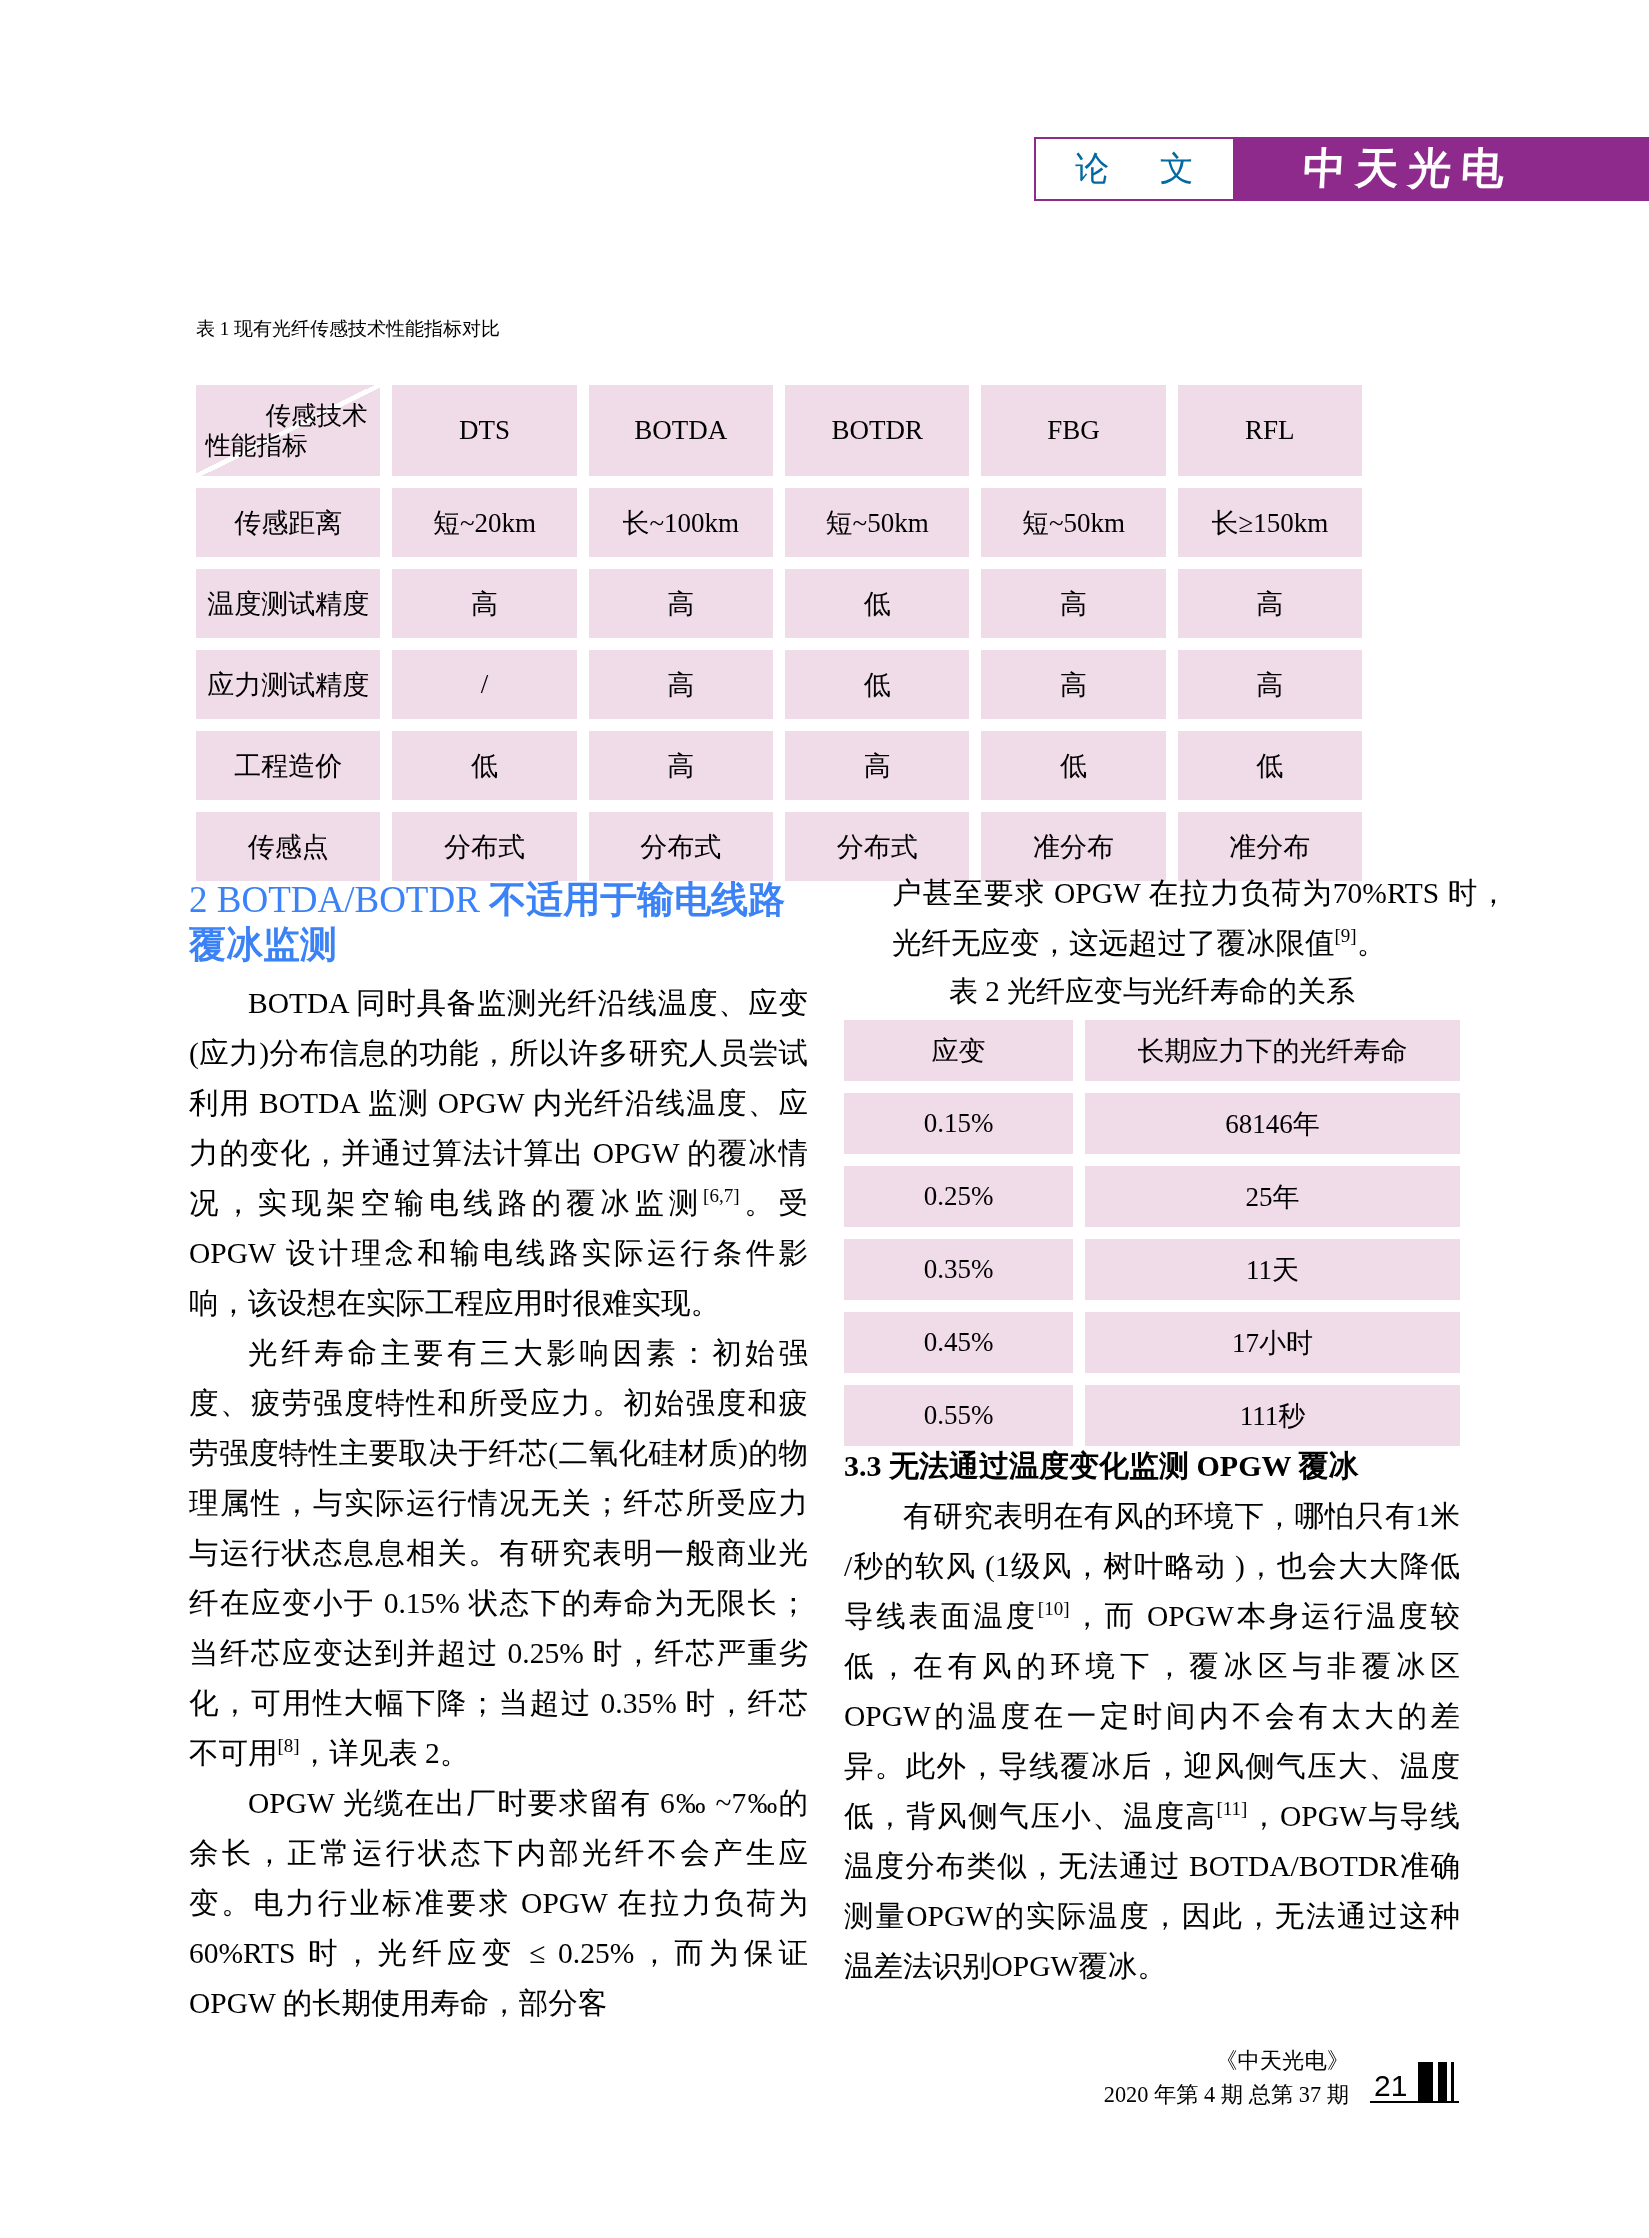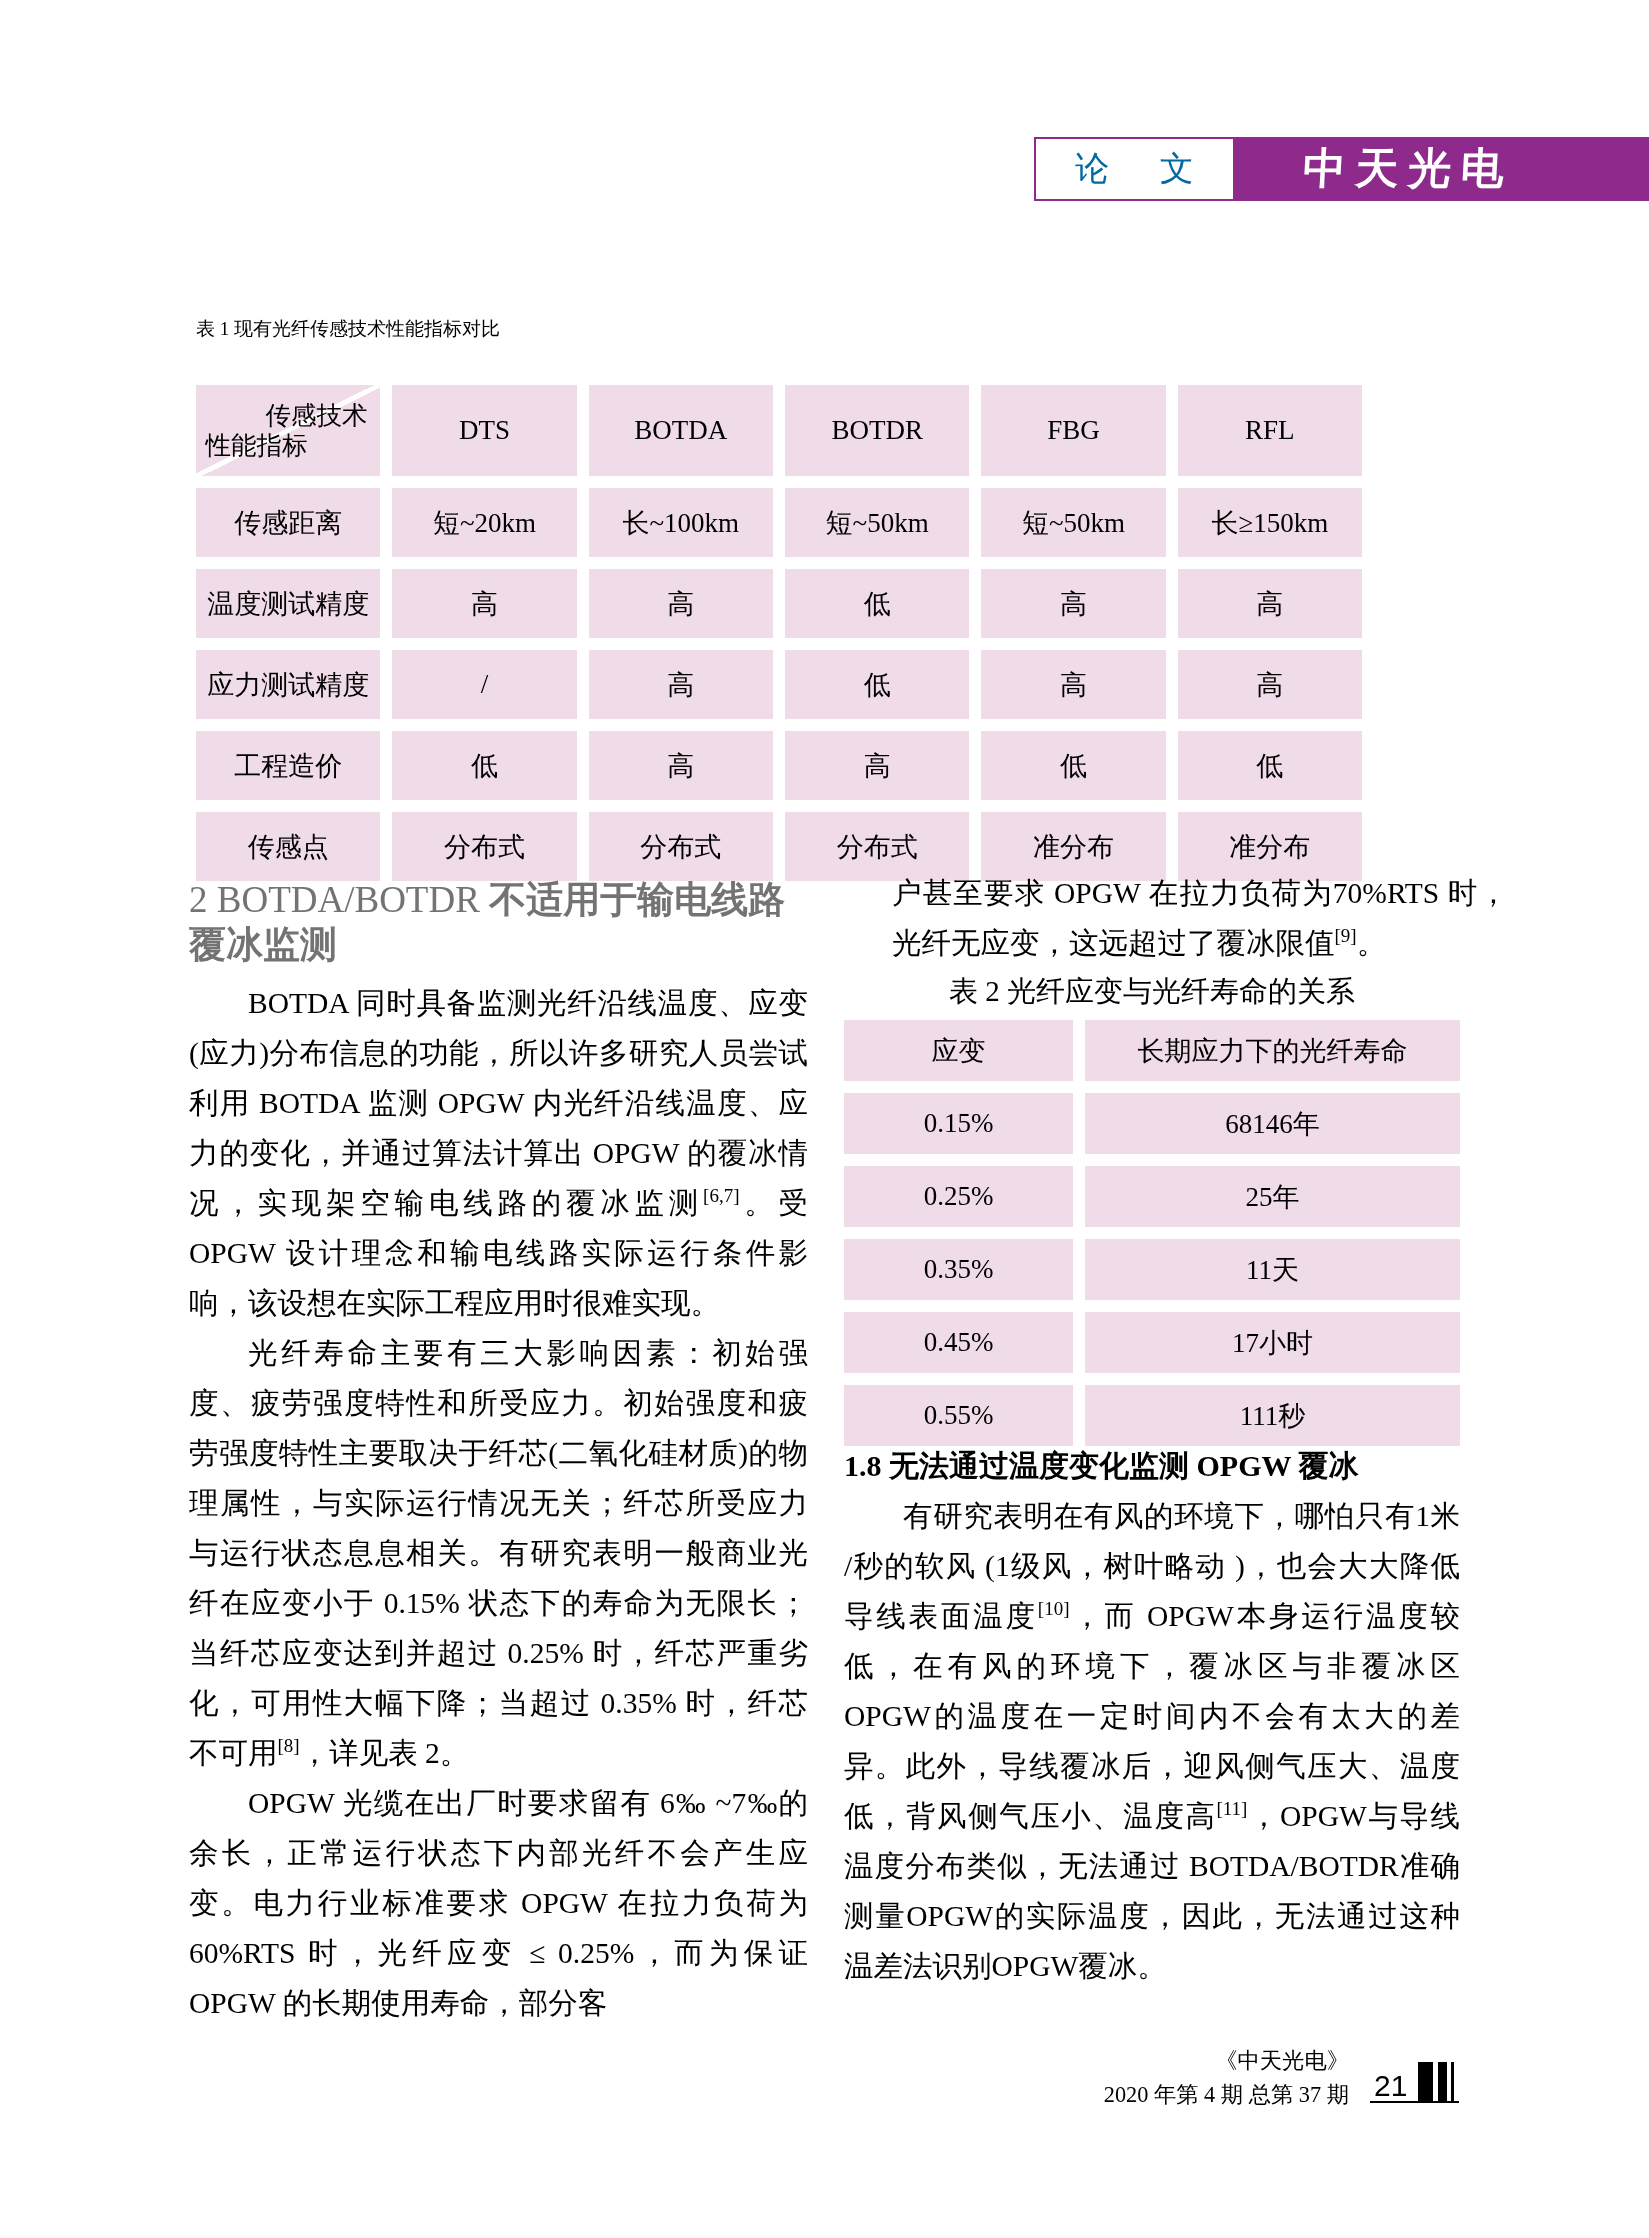--- a/index.html
+++ b/index.html
@@ -51,21 +51,21 @@
   .corner .bottom-label{position:absolute;bottom:12.8px;left:9.6px;font-size:25.5px;}
   
   .t2{
     position:absolute;left:844px;top:1020px;width:616px;
     display:grid;grid-template-columns:229px 1fr;
     grid-template-rows:repeat(6,61px);gap:12px;
   }
   
   .h2-main{
     position:absolute;left:189px;top:877px;width:624px;
-    font-size:37px;line-height:45px;color:#737373;font-weight:bold;
+    font-size:37px;line-height:45px;color:#3b82f6;font-weight:bold;
   }
   .h2-main .latin{font-weight:normal;}
   .colL{position:absolute;left:189px;top:978px;width:619px;}
   .colR-top{position:absolute;left:844px;top:868px;width:616px;margin-left:48px;}
   .h-sub{font-size:30px;font-weight:bold;margin:4.8px 0 0 0;}
   .h22{position:absolute;left:844px;top:1446px;width:624px;font-size:30px;font-weight:bold;}
   .colR-bot{position:absolute;left:844px;top:1491px;width:616px;}
   .body-text p{
     margin:0;font-size:29.5px;line-height:50px;text-align:justify;
     text-justify:inter-ideograph;
@@ -171,21 +171,21 @@
     <div class="cell">0.25%</div>
     <div class="cell">25年</div>
     <div class="cell">0.35%</div>
     <div class="cell">11天</div>
     <div class="cell">0.45%</div>
     <div class="cell">17小时</div>
     <div class="cell">0.55%</div>
     <div class="cell">111秒</div>
   </div>
 
-  <div class="h22">1.8 无法通过温度变化监测 OPGW 覆冰</div>
+  <div class="h22">3.3 无法通过温度变化监测 OPGW 覆冰</div>
 
   <div class="colR-bot body-text">
     <p class="indent"><span>有研究表明在有风的环境下，哪怕只有1米 /秒的软风 (1级风，树叶略动 )，也会大大降低导线表面温度</span><sup class="ref">[10]</sup><span>，而 OPGW本身运行温度较低，在有风的环境下，覆冰区与非覆冰区OPGW的温度在一定时间内不会有太大的差异。此外，导线覆冰后，迎风侧气压大、温度低，背风侧气压小、温度高</span><sup class="ref">[11]</sup><span>，OPGW与导线温度分布类似，无法通过 BOTDA/BOTDR准确测量OPGW的实际温度，因此，无法通过这种温差法识别OPGW覆冰。</span></p>
   </div>
 
   <div class="f-journal">《中天光电》</div>
   <div class="f-issue">2020 年第 4 期 总第 37 期</div>
   <div class="f-page">21</div>
   <div class="f-rule"></div>
   <div class="f-bars">

